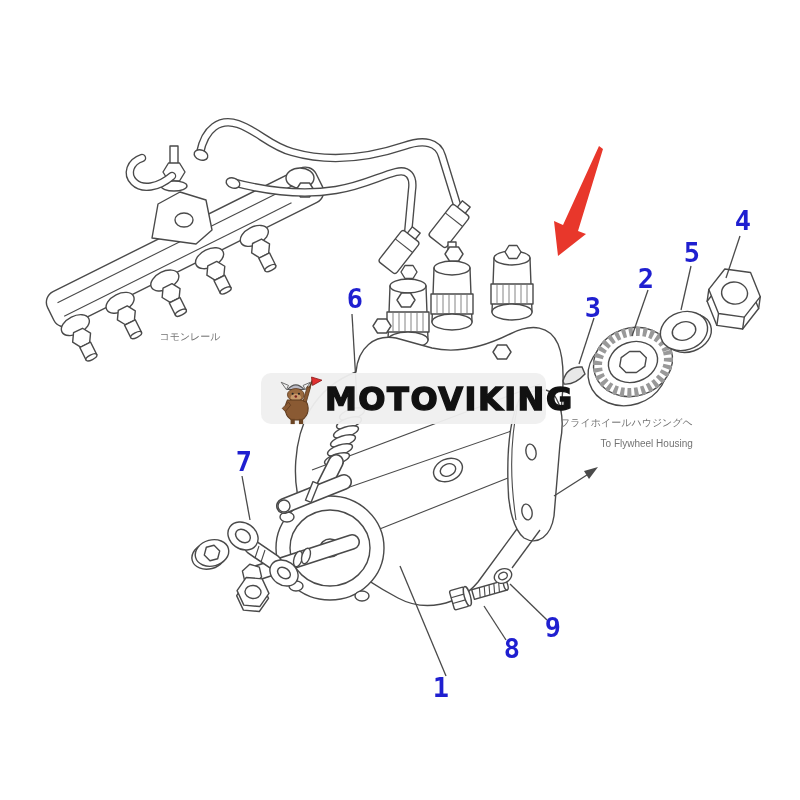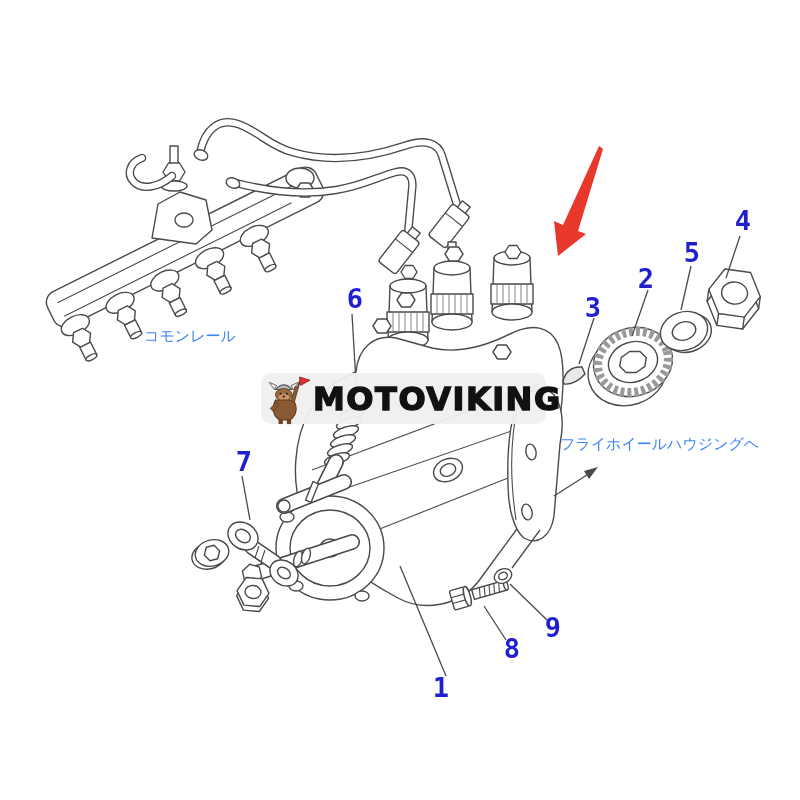--- a/index.html
+++ b/index.html
@@ -11,27 +11,27 @@
   .thin{fill:none;stroke:#4a4a4a;stroke-width:1.1;}
   .hatch{fill:none;stroke:#777;stroke-width:0.9;}
   .pipe-o{fill:none;stroke:#4a4a4a;stroke-width:8.5;stroke-linecap:round;}
   .pipe-i{fill:none;stroke:#fff;stroke-width:5.8;stroke-linecap:round;}
   .tube-o{fill:none;stroke:#4a4a4a;stroke-width:16;stroke-linecap:round;}
   .tube-i{fill:none;stroke:#fff;stroke-width:12.8;stroke-linecap:round;}
   .leader{fill:none;stroke:#4a4a4a;stroke-width:1.3;}
   .callout{position:absolute;transform:translate(-50%,-50%);
            font-family:"DejaVu Sans Mono","DejaVu Sans",monospace;
            font-weight:bold;font-size:27px;color:#1f1fd0;line-height:1;}
-  .diagram-label{position:absolute;font-family:Liberation Serif, serif;
-           font-size:15px;color:#3b82f6;line-height:21px;white-space:nowrap;}
+  .diagram-label{position:absolute;font-family:Liberation Sans, sans-serif;
+           font-size:10px;color:#737373;line-height:21px;white-space:nowrap;}
   #label-common-rail{left:95px;top:326px;width:190px;text-align:center;}
-  #label-flywheel{left:560px;top:434px;text-align:right;}
+  #label-flywheel{left:560px;top:412px;text-align:right;}
   #watermark{position:absolute;left:261px;top:373px;width:285px;height:51px;
            background:rgba(239,239,239,0.95);border-radius:10px;display:flex;
-           align-items:center;justify-content:flex-start;padding:0;box-sizing:border-box;}
+           align-items:center;justify-content:flex-start;padding:12px;box-sizing:border-box;}
   #watermark .wm-text{font-weight:bold;font-size:32px;letter-spacing:1.5px;color:#111;
            -webkit-text-stroke:1.4px #111;margin-left:2px;}
   #watermark .wm-logo{width:46px;height:54px;margin-left:4px;flex:0 0 auto;}
 </style>
 </head>
 <body>
 
 <div id="stage">
 
 <svg id="art" width="800" height="800" viewBox="0 0 800 800">
@@ -326,20 +326,21 @@
       <rect x="21" y="44" width="4" height="5" fill="#6b4423"></rect>
     </svg>
     <span class="wm-text">MOTOVIKING</span>
   </div>
 
   <div id="label-common-rail" class="diagram-label">
     <div>コモンレール</div>
   </div>
   <div id="label-flywheel" class="diagram-label">
     <div>フライホイールハウジングヘ</div>
+    <div>To Flywheel Housing</div>
   </div>
 
   <span class="callout" style="left:441px;top:687px;">1</span>
   <span class="callout" style="left:646px;top:278px;">2</span>
   <span class="callout" style="left:593px;top:307px;">3</span>
   <span class="callout" style="left:743px;top:220px;">4</span>
   <span class="callout" style="left:692px;top:252px;">5</span>
   <span class="callout" style="left:355px;top:298px;">6</span>
   <span class="callout" style="left:244px;top:461px;">7</span>
   <span class="callout" style="left:512px;top:648px;">8</span>

